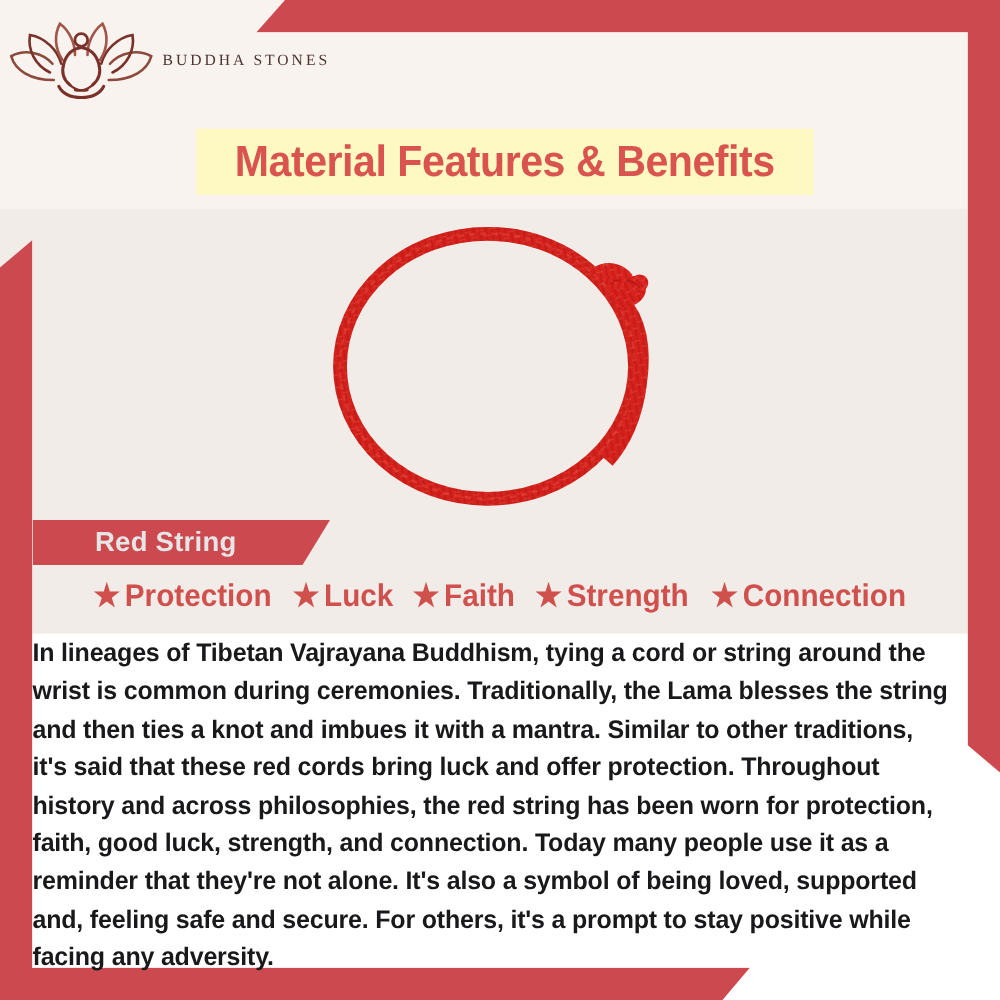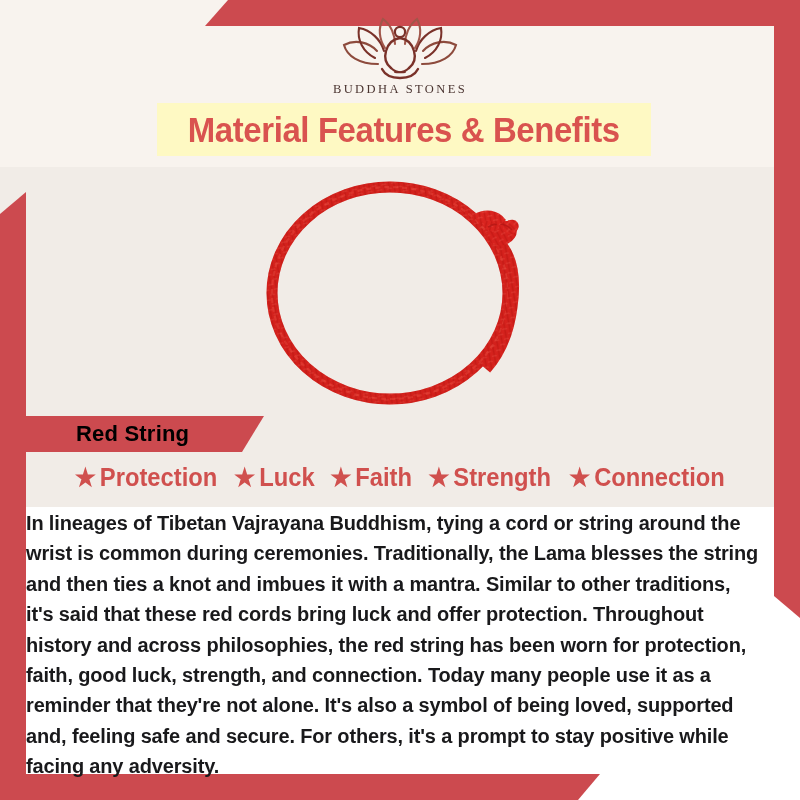--- a/index.html
+++ b/index.html
@@ -65,21 +65,20 @@
     background: #cc4a4f;
     clip-path: polygon(0 0, 600px 0, 578px 26px, 0 26px);
   }
 
   
   .logo-wrap {
     position: absolute;
     left: 0; top: 14px;
     width: 800px;
     display: flex;
-    flex-direction: column;
     align-items: center;
   }
   .logo-mark { width: 130px; height: 66px; display: block; }
   .logo-text {
     margin-top: 2px;
     font-family: "Liberation Serif", serif;
     font-size: 12.5px;
     letter-spacing: 2.4px;
     color: #4a3430;
     font-weight: 400;
@@ -119,21 +118,21 @@
   .label-banner {
     position: absolute;
     left: 26px; top: 416px;
     width: 238px; height: 36px;
     background: #cc4a4f;
     clip-path: polygon(0 0, 238px 0, 216px 36px, 0 36px);
     display: flex;
     align-items: center;
   }
   .label-text {
-    color: #000000;
+    color: #e5e5e5;
     font-size: 22px;
     font-weight: 700;
     margin-left: 50px;
     letter-spacing: 0.2px;
   }
 
   
   .features {
     position: absolute;
     left: 26px; top: 463px;

